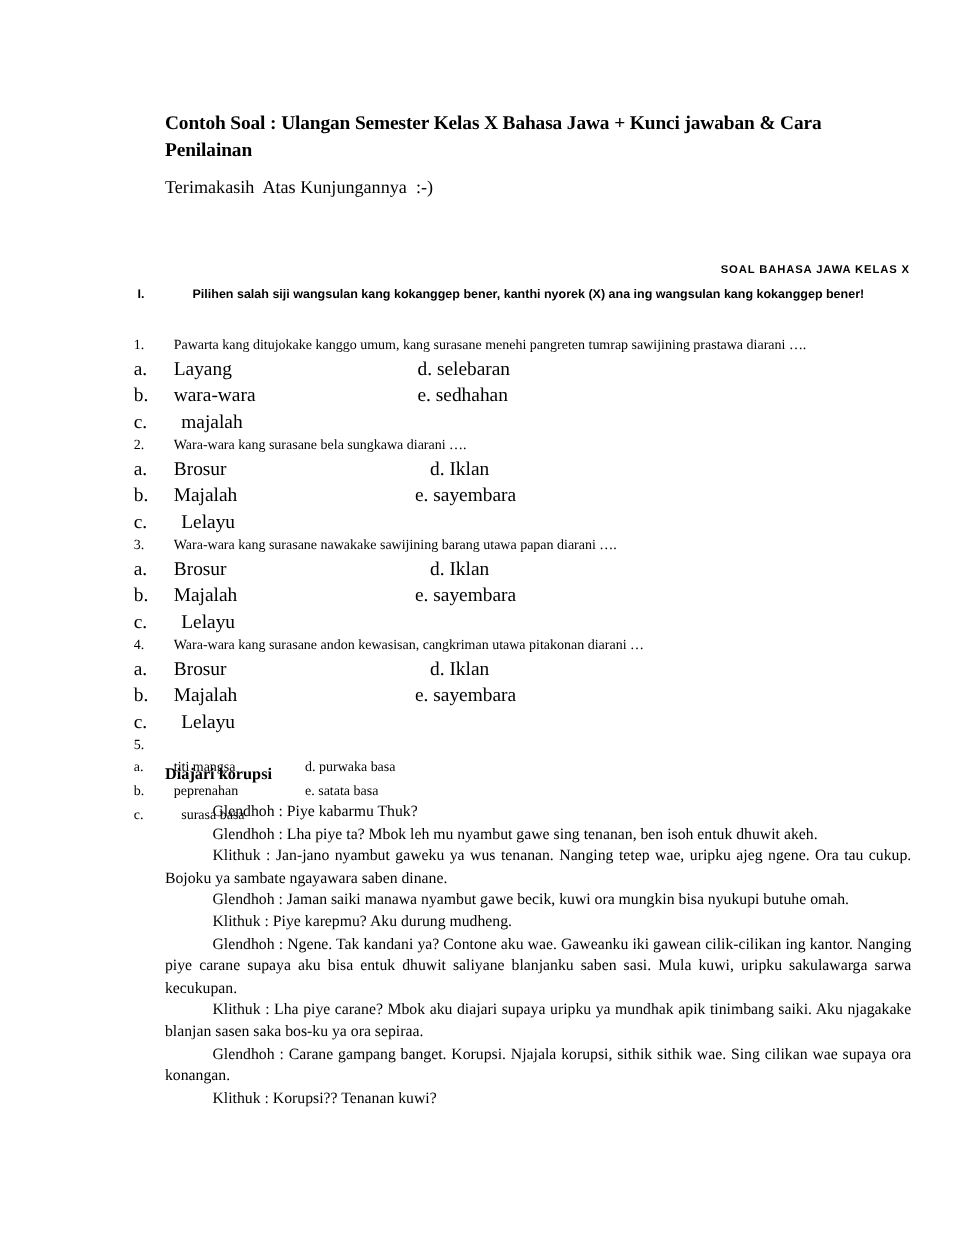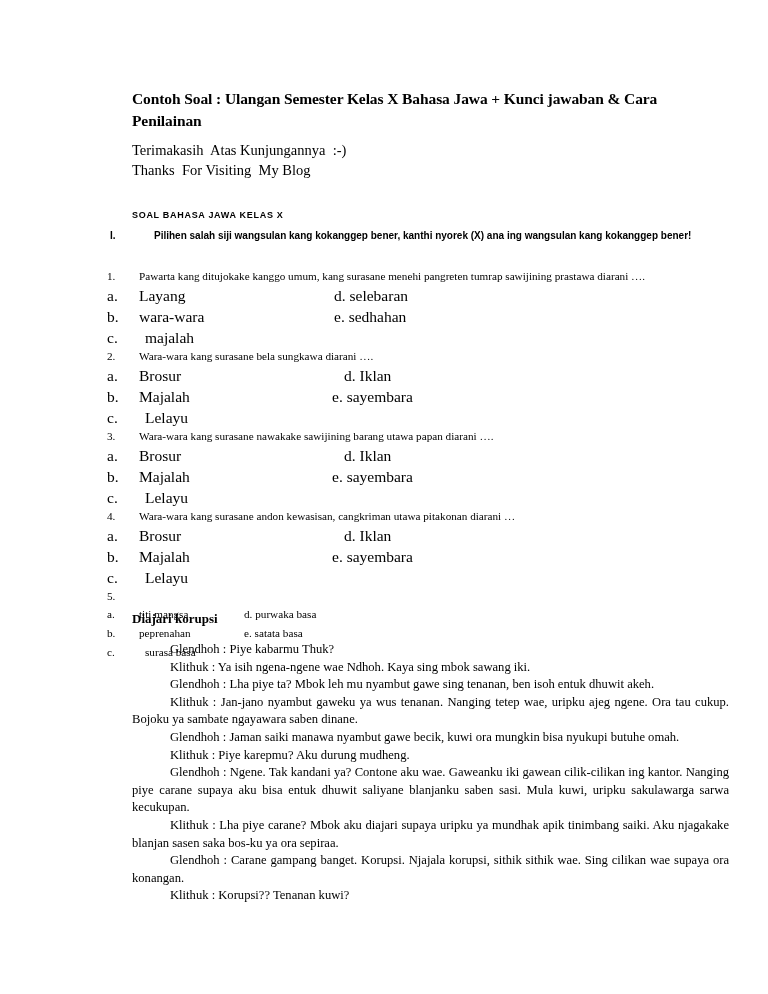--- a/index.html
+++ b/index.html
@@ -44,21 +44,21 @@
     line-height: 20px;
   }
   .greeting div { white-space: pre; }
 
   
   .section-header {
     position: absolute;
     left: 88px;
     top: 210px;
     width: 596px;
-    text-align: left;
+    text-align: right;
     font-family: "Liberation Sans", sans-serif;
     font-weight: bold;
     font-size: 9px;
     letter-spacing: 0.7px;
   }
 
   
   .instruction {
     position: absolute;
     left: 88px;
@@ -185,21 +185,20 @@
 </style>
 </head>
 <body>
 
 <div class="page">
 
   <div class="doc-title">Contoh Soal : Ulangan Semester Kelas X Bahasa Jawa + Kunci jawaban &amp; Cara Penilainan</div>
 
   <div class="greeting">
     <div>Terimakasih  Atas Kunjungannya  :-)</div>
-    <div>Thanks  For Visiting  My Blog</div>
   </div>
 
   <div class="section-header">SOAL BAHASA JAWA KELAS X</div>
 
   <div class="instruction">
     <span class="body">
       <span class="num">I.</span><span>Pilihen salah siji wangsulan kang  kokanggep bener, kanthi nyorek (X) ana ing  wangsulan kang kokanggep bener!</span>
     </span>
   </div>
 
@@ -304,21 +303,20 @@
         <span class="otext">surasa basa</span>
       </div>
     </div>
 
   </div>
 
   <div class="passage-title">Diajari korupsi</div>
 
   <div class="passage">
     <p>Glendhoh : Piye kabarmu Thuk?</p>
-    <p>Klithuk : Ya isih ngena-ngene wae Ndhoh. Kaya sing mbok sawang iki.</p>
     <p>Glendhoh : Lha piye ta? Mbok leh mu nyambut gawe sing tenanan, ben isoh entuk dhuwit akeh.</p>
     <p>Klithuk : Jan-jano nyambut gaweku ya wus tenanan. Nanging tetep wae, uripku ajeg ngene. Ora tau cukup. Bojoku ya sambate ngayawara saben dinane.</p>
     <p>Glendhoh : Jaman saiki manawa nyambut gawe becik, kuwi ora mungkin bisa nyukupi butuhe omah.</p>
     <p>Klithuk : Piye karepmu? Aku durung mudheng.</p>
     <p>Glendhoh : Ngene. Tak kandani ya? Contone aku wae. Gaweanku iki gawean cilik-cilikan ing kantor. Nanging piye carane supaya aku bisa entuk dhuwit saliyane blanjanku saben sasi. Mula kuwi, uripku sakulawarga sarwa kecukupan.</p>
     <p>Klithuk : Lha piye carane? Mbok aku diajari supaya uripku ya mundhak apik tinimbang saiki. Aku njagakake blanjan sasen saka bos-ku ya ora sepiraa.</p>
     <p>Glendhoh : Carane gampang banget. Korupsi. Njajala korupsi, sithik sithik wae. Sing cilikan wae supaya ora konangan.</p>
     <p>Klithuk : Korupsi?? Tenanan kuwi?</p>
   </div>
 

